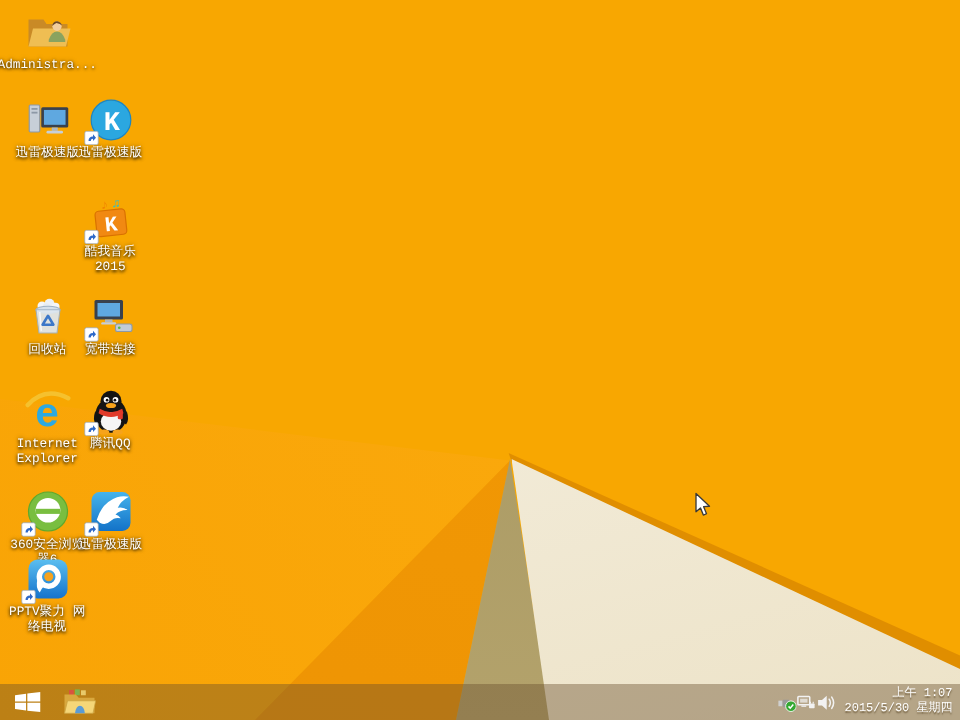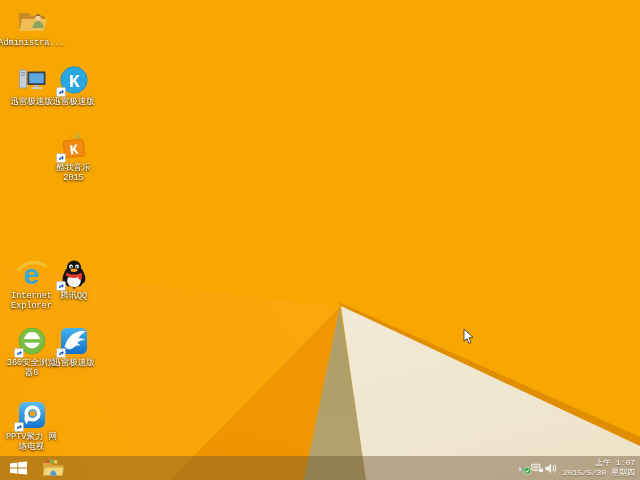--- a/index.html
+++ b/index.html
@@ -104,21 +104,53 @@
       </svg>
       <svg class="badge" width="10" height="10" viewBox="0 0 10 10">
         <rect x="0.5" y="0.5" width="9" height="9" rx="1.2" fill="#fff" stroke="#9aa7b5" stroke-width="0.5"></rect>
         <path d="M3 7 Q3 4 6 4 L6 2.5 L8 4.8 L6 7 L6 5.5 Q4.5 5.5 4.5 7 Z" fill="#2E69C8"></path>
       </svg>
     </div>
     <div class="lbl">酷我音乐
 2015</div>
   </div>
 
-
+  <div class="cell" style="left:5px;top:195px">
+    <div class="ic">
+      <svg width="32" height="32" viewBox="0 0 32 32">
+        <circle cx="12" cy="9" r="3" fill="#F4F6F8"></circle>
+        <circle cx="17" cy="7.5" r="3.4" fill="#EDF1F5"></circle>
+        <circle cx="21" cy="9.5" r="2.7" fill="#F4F6F8"></circle>
+        <circle cx="15" cy="9.8" r="2.6" fill="#E6ECF2"></circle>
+        <ellipse cx="16" cy="11.5" rx="8" ry="2.4" fill="#D5E0EA" stroke="#9FB2C5" stroke-width="0.7"></ellipse>
+        <path d="M8 11.5 h16 l-2 15.5 h-12 z" fill="#DEE8F0" opacity="0.92" stroke="#9FB2C5" stroke-width="0.7"></path>
+        <path d="M10.5 13 l1 12.5" stroke="#fff" stroke-width="1" opacity="0.8"></path>
+        <path d="M16 15.5 l3.6 6 h-7.2 z" fill="none" stroke="#3C78C8" stroke-width="1.7" stroke-linejoin="round"></path>
+      </svg>
+    </div>
+    <div class="lbl">回收站</div>
+  </div>
+
+  <div class="cell" style="left:47px;top:195px">
+    <div class="ic">
+      <svg width="32" height="32" viewBox="0 0 32 32">
+        <rect x="5" y="5" width="19" height="13" rx="1" fill="#39414D"></rect>
+        <rect x="7" y="7" width="15" height="9" fill="#5FA8E0"></rect>
+        <rect x="12" y="18" width="5" height="1.8" fill="#AEB9C4"></rect>
+        <rect x="9.5" y="19.8" width="10" height="1.6" rx="0.8" fill="#C7CFD8"></rect>
+        <rect x="19" y="21" width="11" height="5" rx="1.4" fill="#C2CBD4" stroke="#8D99A6" stroke-width="0.7"></rect>
+        <circle cx="21.5" cy="23.5" r="0.9" fill="#57B847"></circle>
+      </svg>
+      <svg class="badge" width="10" height="10" viewBox="0 0 10 10">
+        <rect x="0.5" y="0.5" width="9" height="9" rx="1.2" fill="#fff" stroke="#9aa7b5" stroke-width="0.5"></rect>
+        <path d="M3 7 Q3 4 6 4 L6 2.5 L8 4.8 L6 7 L6 5.5 Q4.5 5.5 4.5 7 Z" fill="#2E69C8"></path>
+      </svg>
+    </div>
+    <div class="lbl">宽带连接</div>
+  </div>
 
   <div class="cell" style="left:5px;top:258px">
     <div class="ic">
       <svg width="32" height="32" viewBox="0 0 32 32">
         <text x="15.5" y="26" text-anchor="middle" font-size="27" font-weight="bold" fill="#2CA9E1">e</text>
         <path d="M2.5 12 Q14 -0.5 29.5 7.5" fill="none" stroke="#F5C12E" stroke-width="3" stroke-linecap="round"></path>
       </svg>
     </div>
     <div class="lbl">Internet
 Explorer</div>
@@ -180,21 +212,21 @@
         <path d="M6.5 21.5 Q10 10 20 6.5 Q24 5.2 28 6.2 Q22.5 9 20.5 13.5 Q24.5 12.8 27 15 Q22 14.8 19 18 Q21 18.5 22.5 20.5 Q18.5 19.5 15.5 22.5 Q12.5 25.5 8.5 23.5 Z" fill="#fff"></path>
       </svg>
       <svg class="badge" width="10" height="10" viewBox="0 0 10 10">
         <rect x="0.5" y="0.5" width="9" height="9" rx="1.2" fill="#fff" stroke="#9aa7b5" stroke-width="0.5"></rect>
         <path d="M3 7 Q3 4 6 4 L6 2.5 L8 4.8 L6 7 L6 5.5 Q4.5 5.5 4.5 7 Z" fill="#2E69C8"></path>
       </svg>
     </div>
     <div class="lbl">迅雷极速版</div>
   </div>
 
-  <div class="cell" style="left:5px;top:399px">
+  <div class="cell" style="left:5px;top:370px">
     <div class="ic">
       <svg width="32" height="32" viewBox="0 0 32 32">
         <defs>
             <linearGradient id="gpp" x1="0" y1="0" x2="0" y2="1">
           <stop offset="0" stop-color="#5BBEF0"></stop>
               <stop offset="1" stop-color="#1473CC"></stop>
             </linearGradient>
           </defs>
         <rect x="3" y="3" width="26" height="26" rx="6" fill="url(#gpp)"></rect>
         <circle cx="16.5" cy="14.5" r="6.3" fill="none" stroke="#fff" stroke-width="3.6"></circle>

